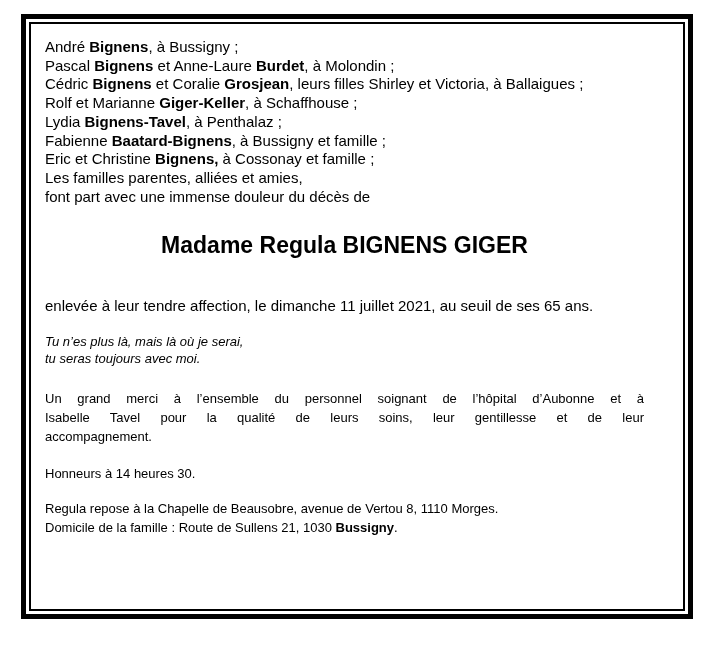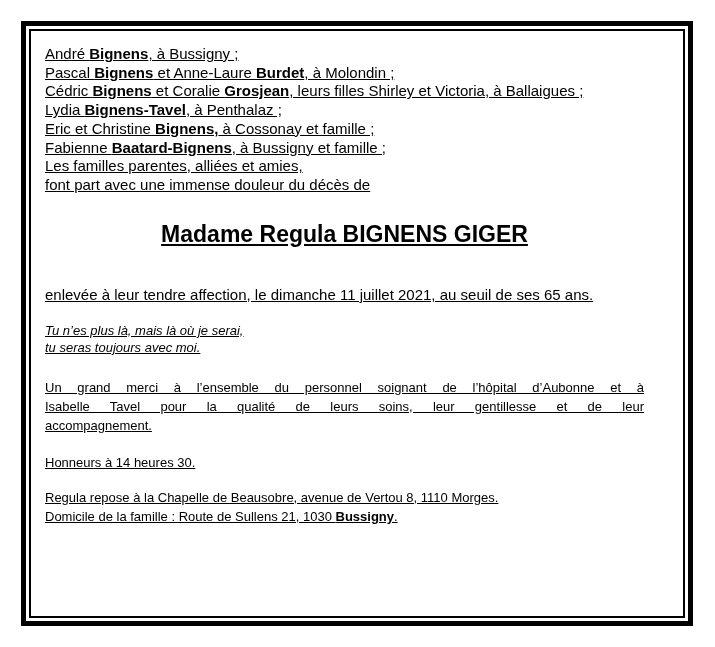--- a/index.html
+++ b/index.html
@@ -8,27 +8,26 @@
     width: 715px;
     height: 647px;
     background: #ffffff;
     font-family: "Liberation Sans", "DejaVu Sans", sans-serif;
     color: #000000;
     position: relative;
   }
   .frame {
     position: absolute;
     left: 21px;
-    top: 21px;
+    top: 14px;
     width: 672px;
     height: 605px;
     border: 5px solid #000000;
     box-sizing: border-box;
     background: #ffffff;
-    text-decoration: underline;
   }
   .inner {
     margin: 3px;
     border: 2px solid #000000;
     height: calc(100% - 6px);
     box-sizing: border-box;
     padding: 14px 39px 0 14px;
     overflow: hidden;
   }
   .names { font-size: 15px; line-height: 18.7px; }
@@ -65,23 +64,24 @@
 </head>
 <body>
 
 <div class="frame">
   <div class="inner">
 
     <div class="names">
       <div class="name-line"><span>André </span><span class="b">Bignens</span><span>, à Bussigny ;</span></div>
       <div class="name-line"><span>Pascal </span><span class="b">Bignens</span><span> et Anne-Laure </span><span class="b">Burdet</span><span>, à Molondin ;</span></div>
       <div class="name-line"><span>Cédric </span><span class="b">Bignens</span><span> et Coralie </span><span class="b">Grosjean</span><span>, leurs filles Shirley et Victoria, à Ballaigues ;</span></div>
+      <div class="name-line"><span>Rolf et Marianne </span><span class="b">Giger-Keller</span><span>, à Schaffhouse ;</span></div>
       <div class="name-line"><span>Lydia </span><span class="b">Bignens-Tavel</span><span>, à Penthalaz ;</span></div>
+      <div class="name-line"><span>Fabienne </span><span class="b">Baatard-Bignens</span><span>, à Bussigny et famille ;</span></div>
       <div class="name-line"><span>Eric et Christine </span><span class="b">Bignens,</span><span> à Cossonay et famille ;</span></div>
-      <div class="name-line"><span>Fabienne </span><span class="b">Baatard-Bignens</span><span>, à Bussigny et famille ;</span></div>
       <div class="name-line"><span>Les familles parentes, alliées et amies,</span></div>
       <div class="name-line"><span>font part avec une immense douleur du décès de</span></div>
     </div>
 
     <div class="title">Madame Regula BIGNENS GIGER</div>
 
     <div class="death-line">enlevée à leur tendre affection, le dimanche 11 juillet 2021, au seuil de ses 65 ans.</div>
 
     <div class="quote">
       <div>Tu n’es plus là, mais là où je serai,</div>

